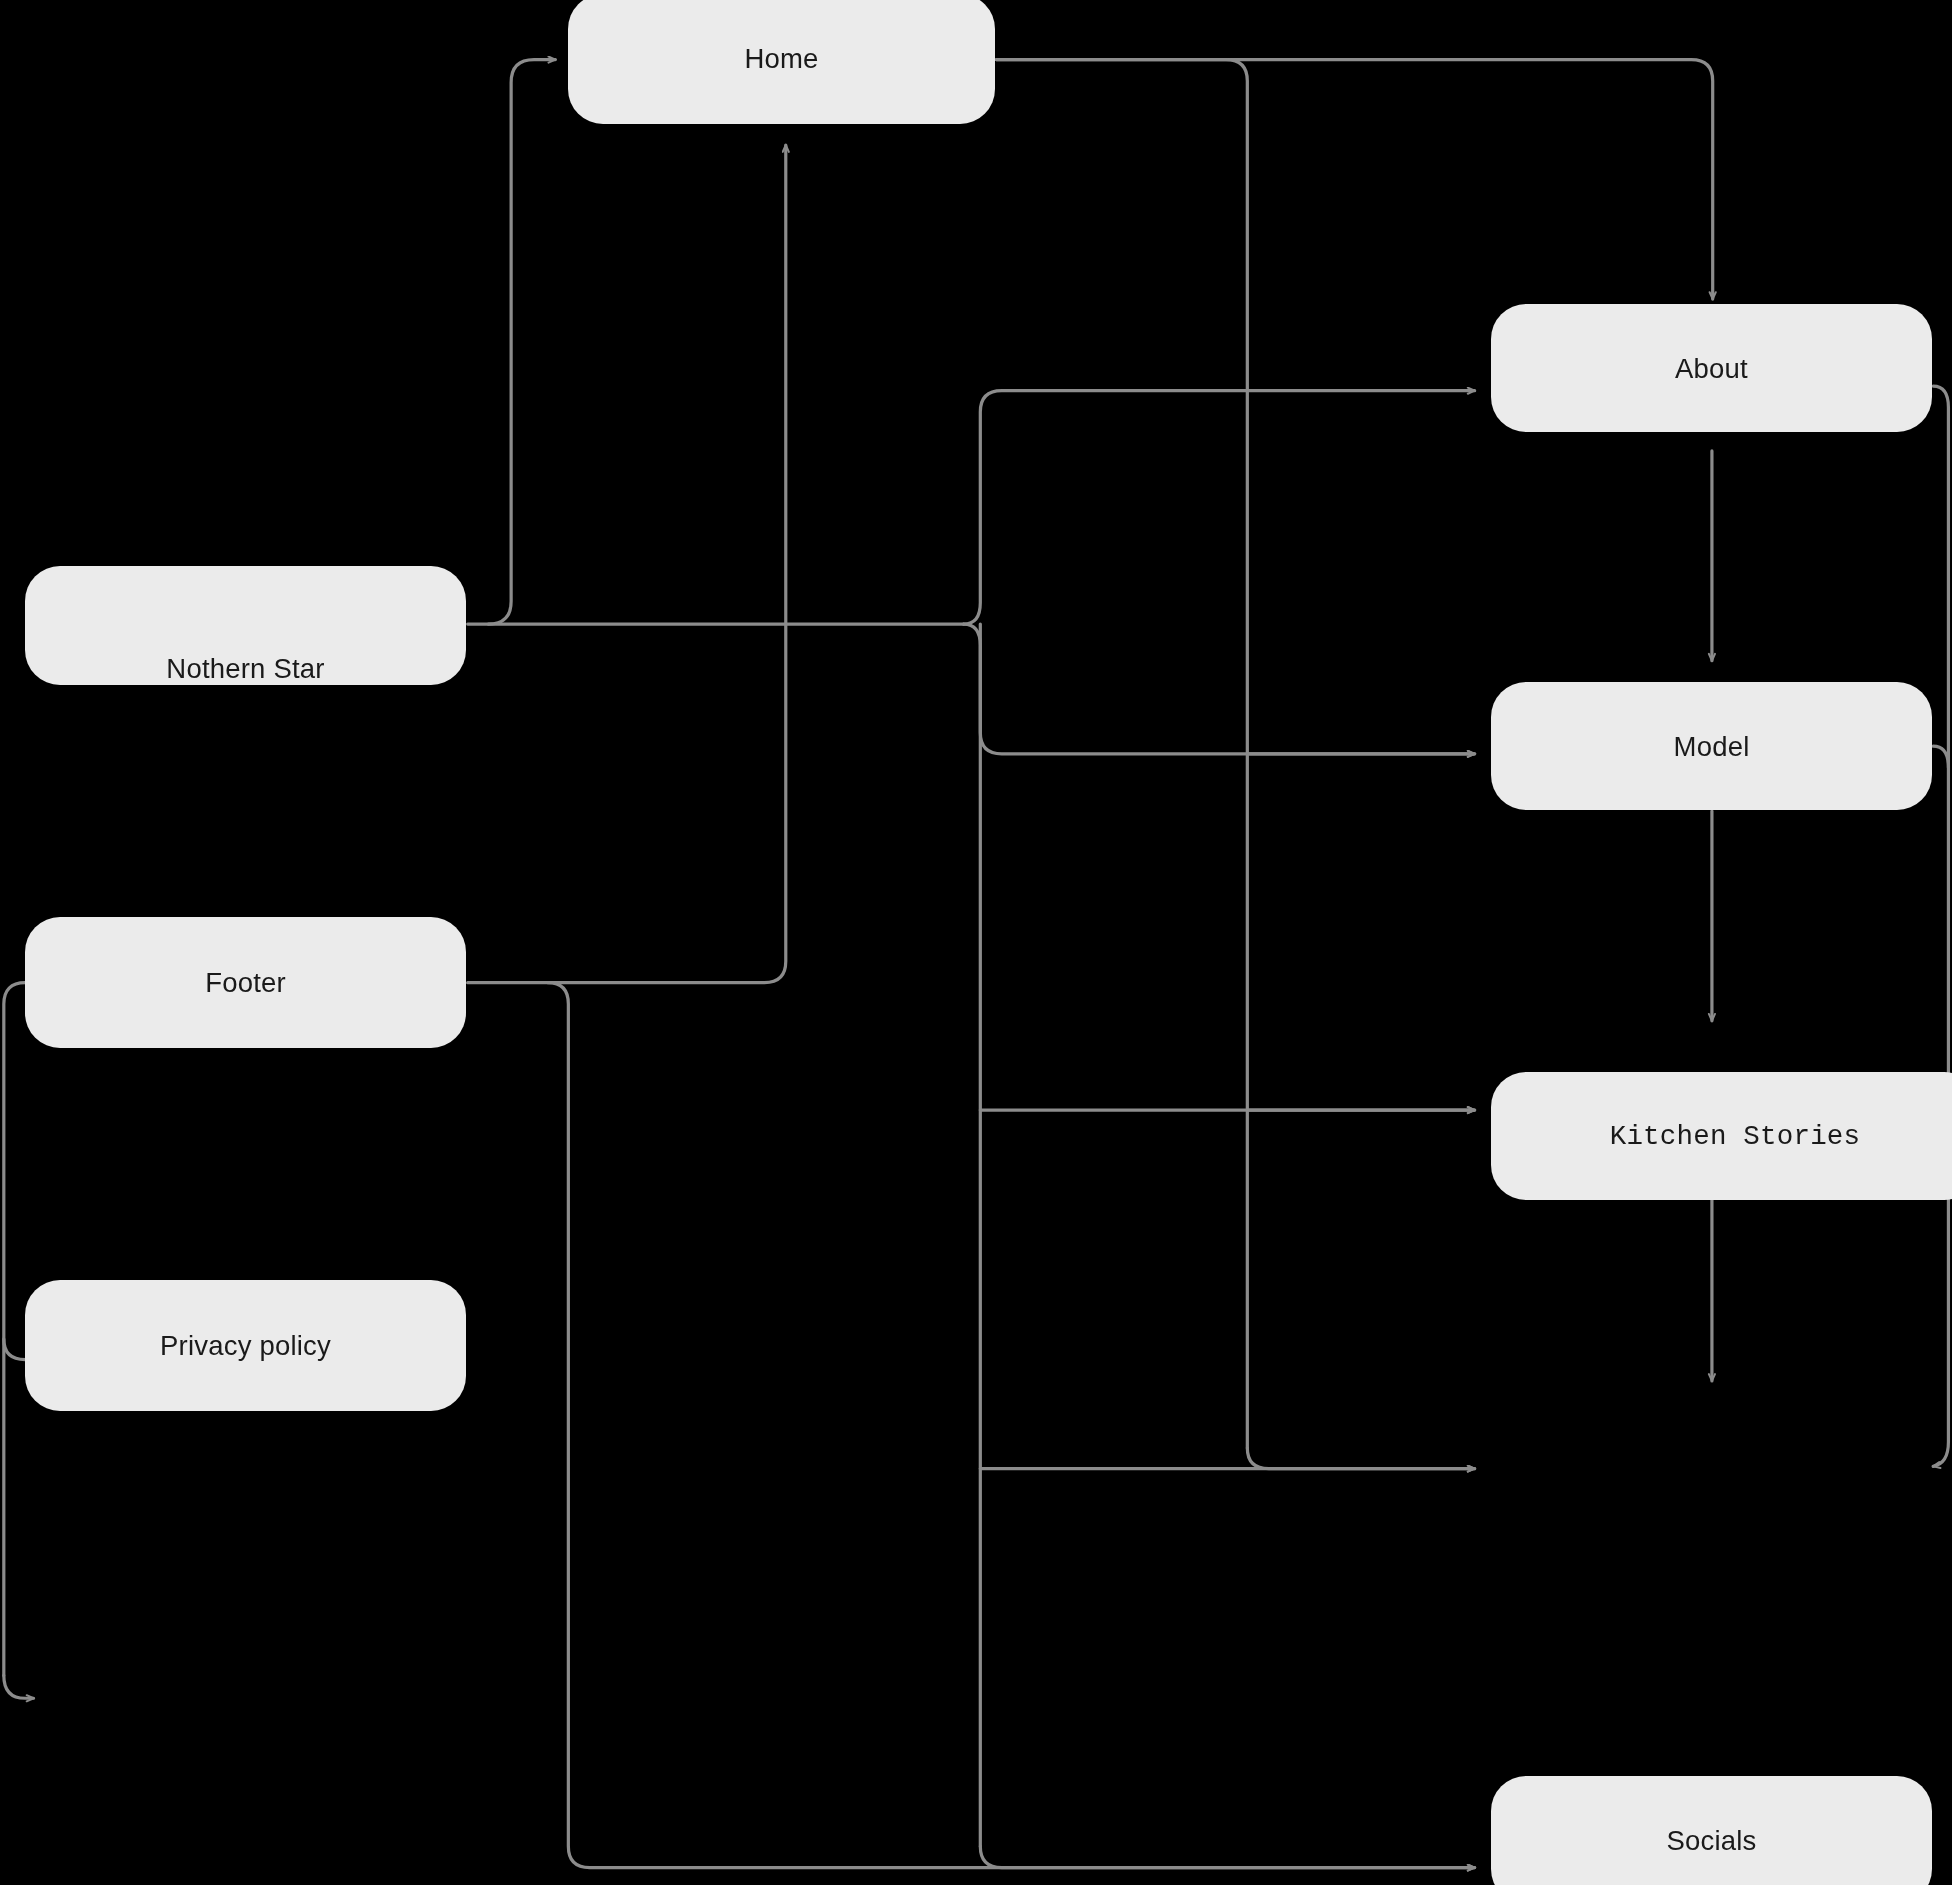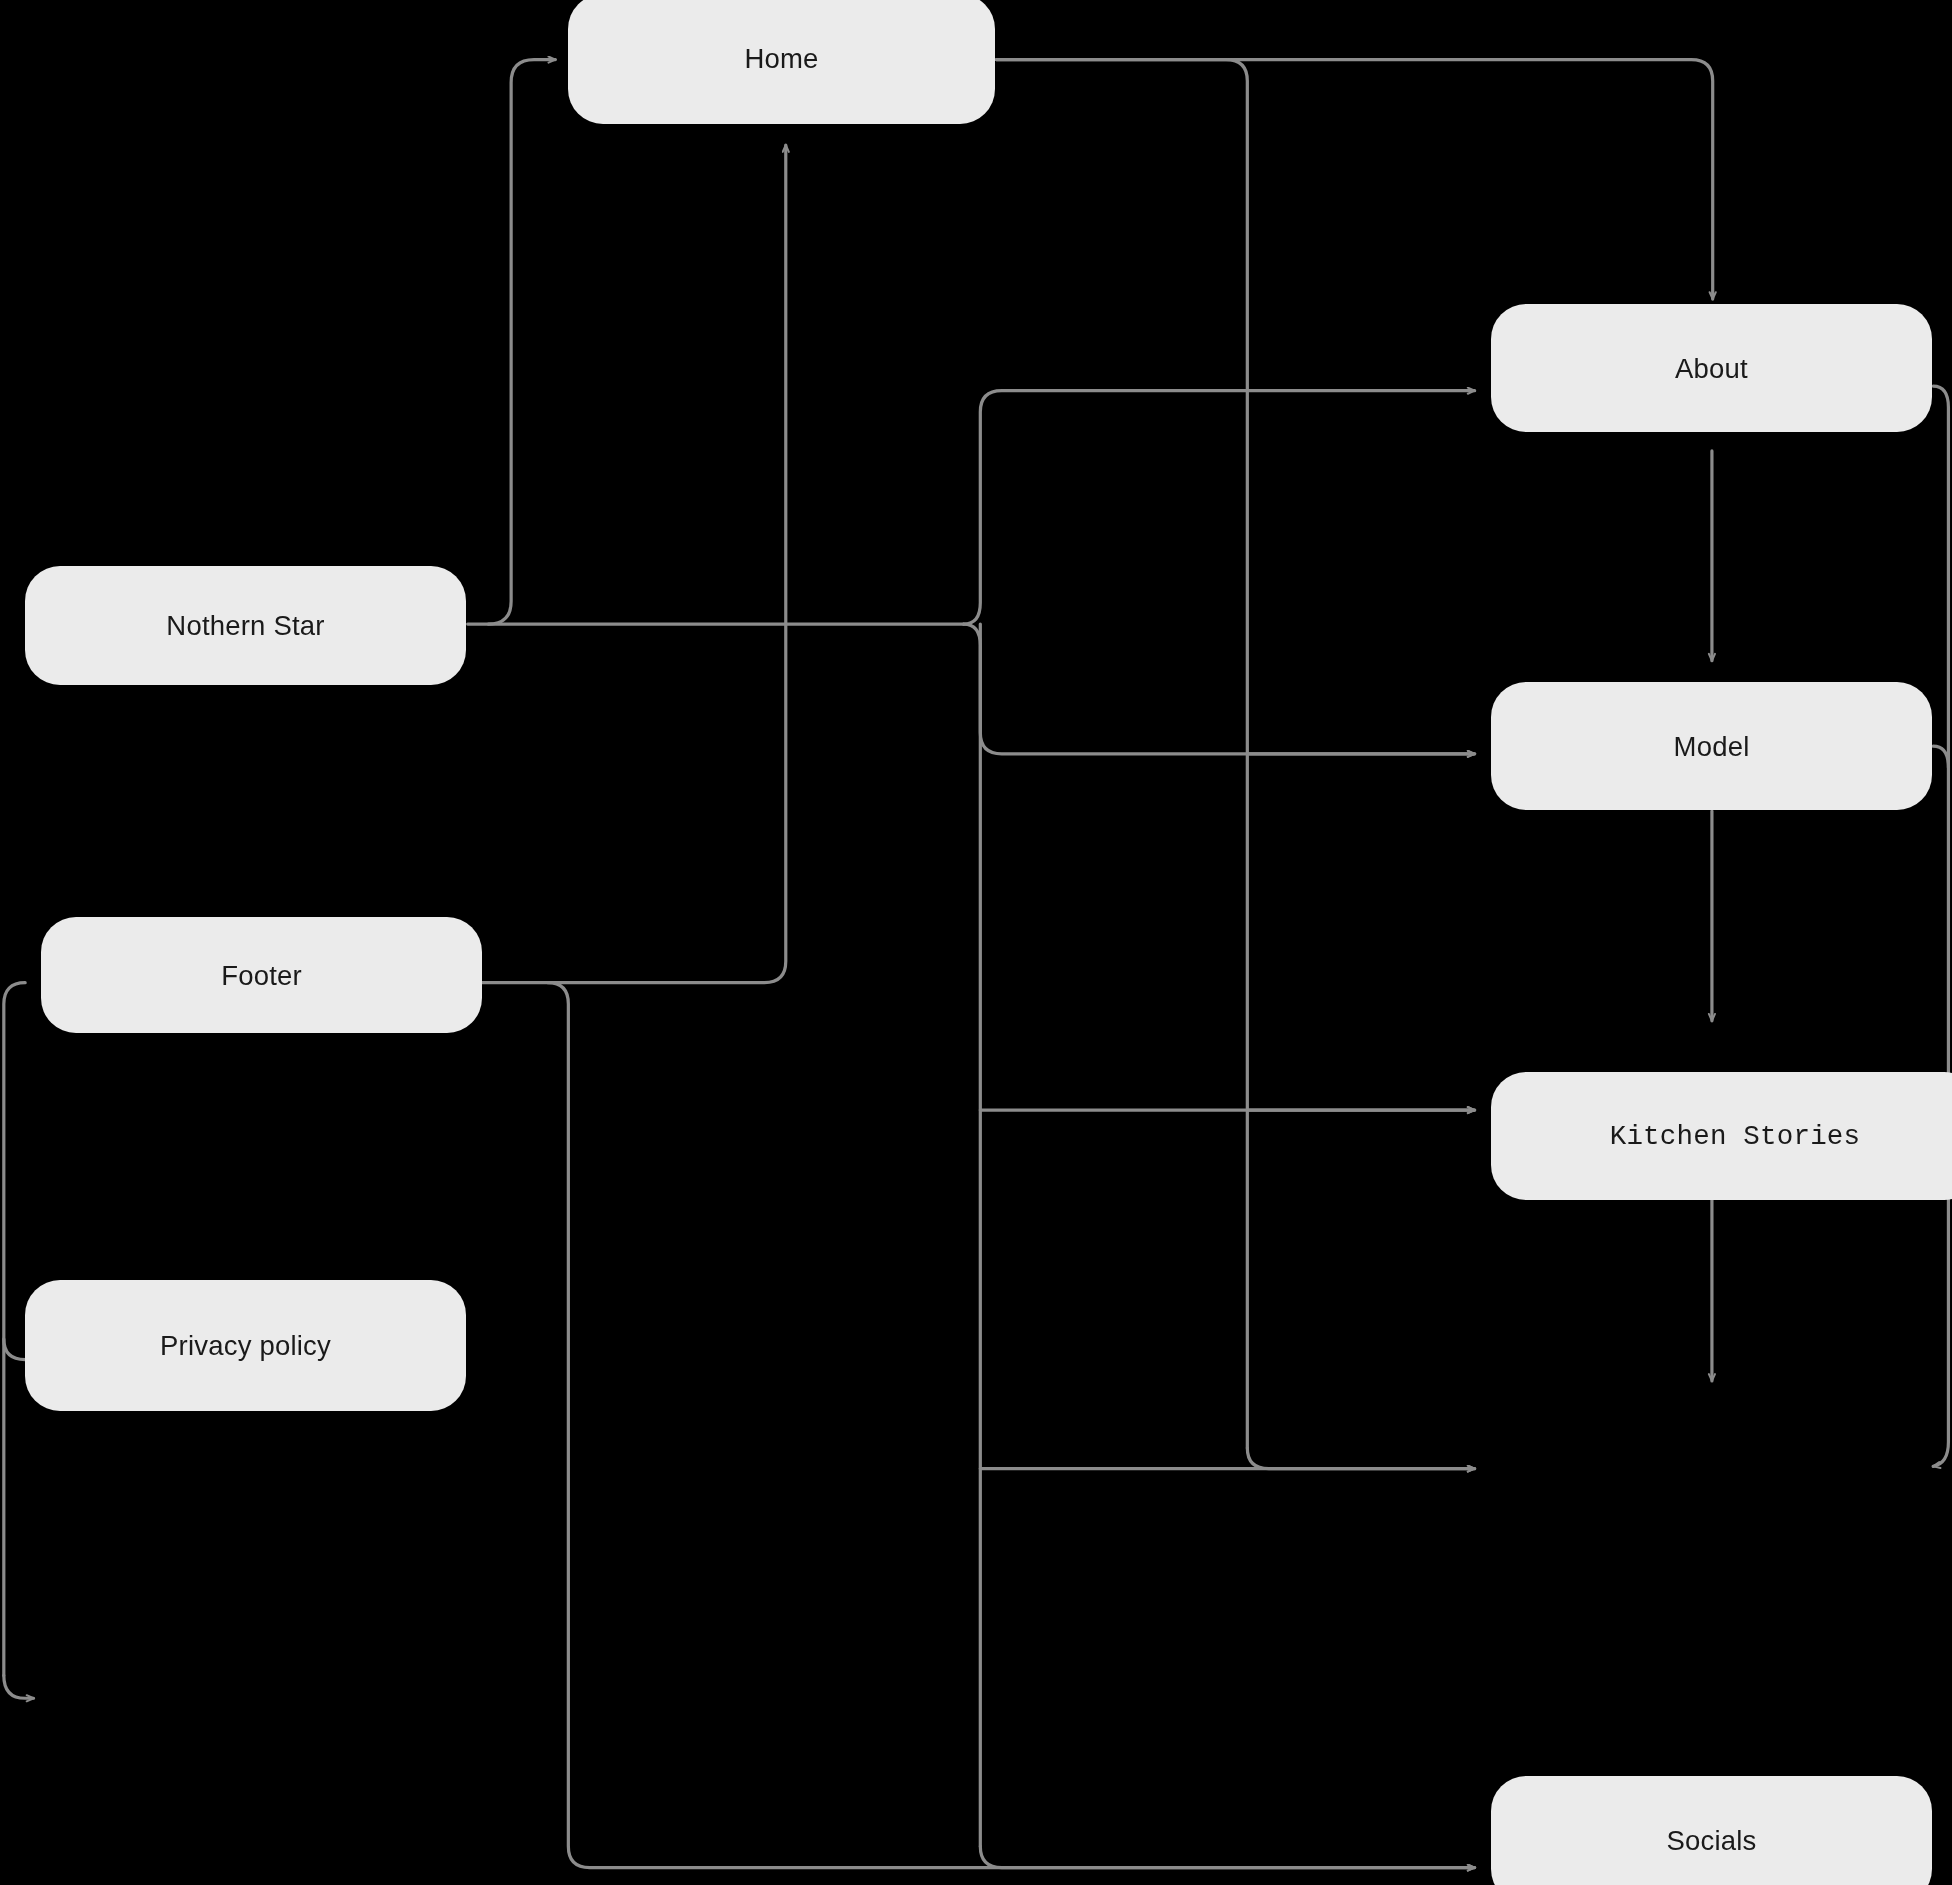--- a/index.html
+++ b/index.html
@@ -103,25 +103,25 @@
 
       <path d="M 2534 1450 Q 2554 1450 2554 1478"></path>
 
     </g>
   </svg>
 
   <div class="node" style="left:568px; top:-6.1px; width:427px; height:130px;">
     <span class="node-label">Home</span>
   </div>
 
-  <div class="node" style="left:25px; top:566px; width:441px; height:119px;">
+  <div class="node" style="left:25px; top:566px; width:441px; height:119px;align-items:flex-end;">
     <span class="node-label">Nothern Star</span>
   </div>
 
-  <div class="node" style="left:25px; top:917px; width:441px; height:116px;margin-left:16px;">
+  <div class="node" style="left:25px; top:917px; width:441px; height:131px;">
     <span class="node-label">Footer</span>
   </div>
 
   <div class="node" style="left:25px; top:1280px; width:441px; height:131px;">
     <span class="node-label">Privacy policy</span>
   </div>
 
 
   <div class="node" style="left:1491px; top:304px; width:441px; height:128px;">
     <span class="node-label">About</span>

